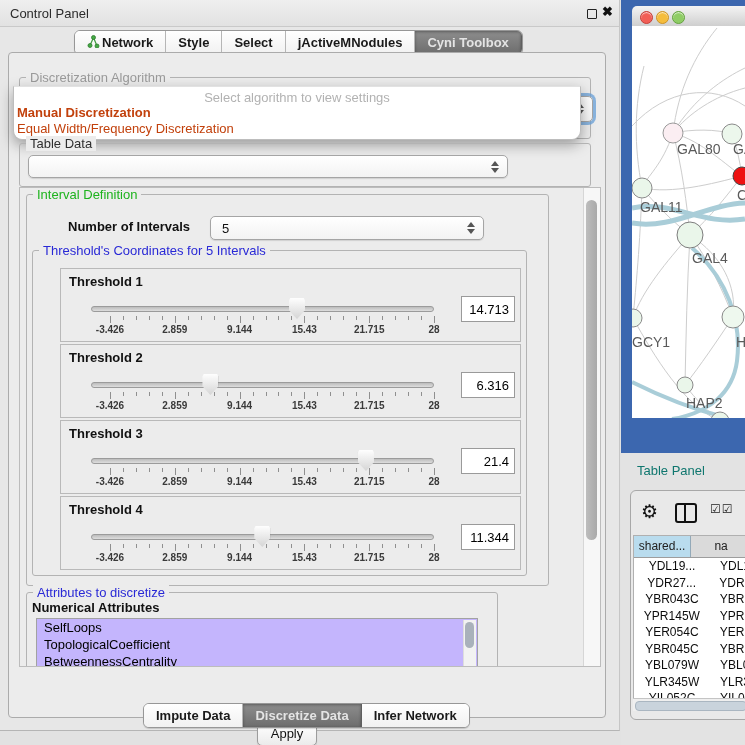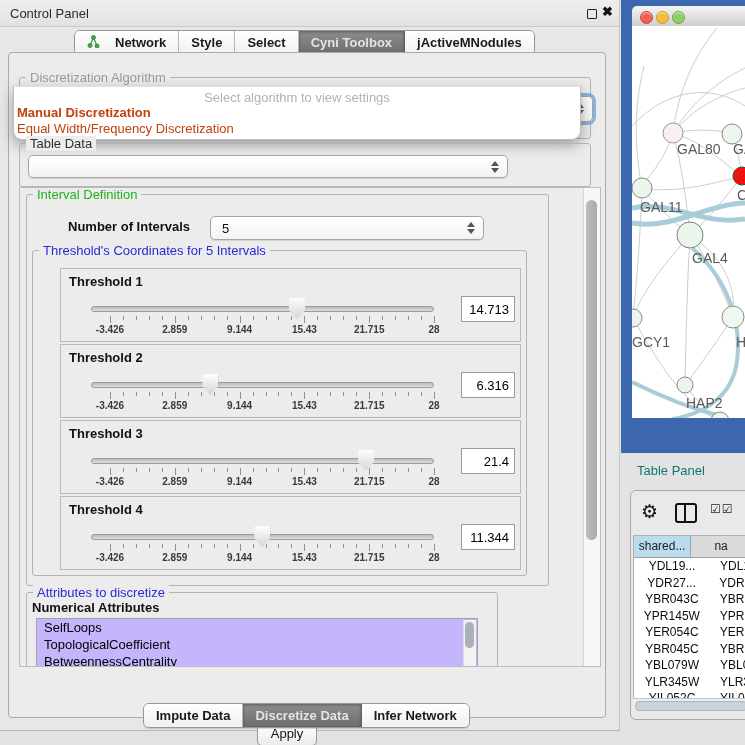--- a/index.html
+++ b/index.html
@@ -12,21 +12,21 @@
     border-right:1px solid #c6c6c6;border-bottom:1px solid #b5b5b5;}
   #titlebar{left:0;top:0;width:619px;height:26px;background:linear-gradient(#efefef,#e2e2e2);
     border-bottom:1px solid #c9c9c9;}
   #titlebar .title{position:absolute;left:10px;top:6px;font-size:13px;color:#2b2b2b;}
   #float-btn{left:587px;top:9px;width:8px;height:8px;border:1.5px solid #222;border-radius:1px;}
   #close-btn{left:602px;top:4px;font-size:13px;font-weight:bold;color:#111;}
 
   
   .seg-group{display:flex;height:23px;border:1px solid #979797;border-radius:6px;overflow:hidden;
     background:#fff;box-shadow:0 1px 1px rgba(0,0,0,.15);}
-  .seg{display:flex;align-items:center;justify-content:center;gap:15px;padding:0 12px;
+  .seg{display:flex;align-items:center;justify-content:center;gap:2px;padding:0 12px;
     font-size:13px;font-weight:bold;color:#1a1a1a;background:linear-gradient(#ffffff,#f1f1f1);
     border-right:1px solid #b6b6b6;white-space:nowrap;cursor:default;text-align:center;}
   .seg:last-child{border-right:none;}
   .seg.sel{background:linear-gradient(#8d8d8d,#6d6d6d);color:#e4e4e4;
     box-shadow:inset 0 1px 3px rgba(0,0,0,.35);border-right:1px solid #5f5f5f;}
   #top-tabs{left:74px;top:30px;}
   #bottom-tabs{left:143px;top:703px;}
 
   
   #content-panel{left:8px;top:52px;width:596px;height:664px;background:#ececec;
@@ -156,25 +156,25 @@
         </svg>
       </span>
       <span>Network</span>
     </div>
     <div class="seg">
         <span>Style</span>
       </div>
     <div class="seg">
         <span>Select</span>
       </div>
+    <div class="seg">
+        <span>jActiveMNodules</span>
+      </div>
     <div class="seg sel">
         <span>Cyni Toolbox</span>
-      </div>
-    <div class="seg">
-        <span>jActiveMNodules</span>
       </div>
   </div>
 
   <div class="abs" id="content-panel">
 
     <div class="group" id="algo-group" style="left:10px;top:24px;width:570px;height:60px;">
       <span class="gtitle gt-gray">Discretization Algorithm</span>
     </div>
     <div class="combo" id="algo-combo" style="left:26px;top:43px;width:556px;height:24px;">
       <span class="stepper"></span>

